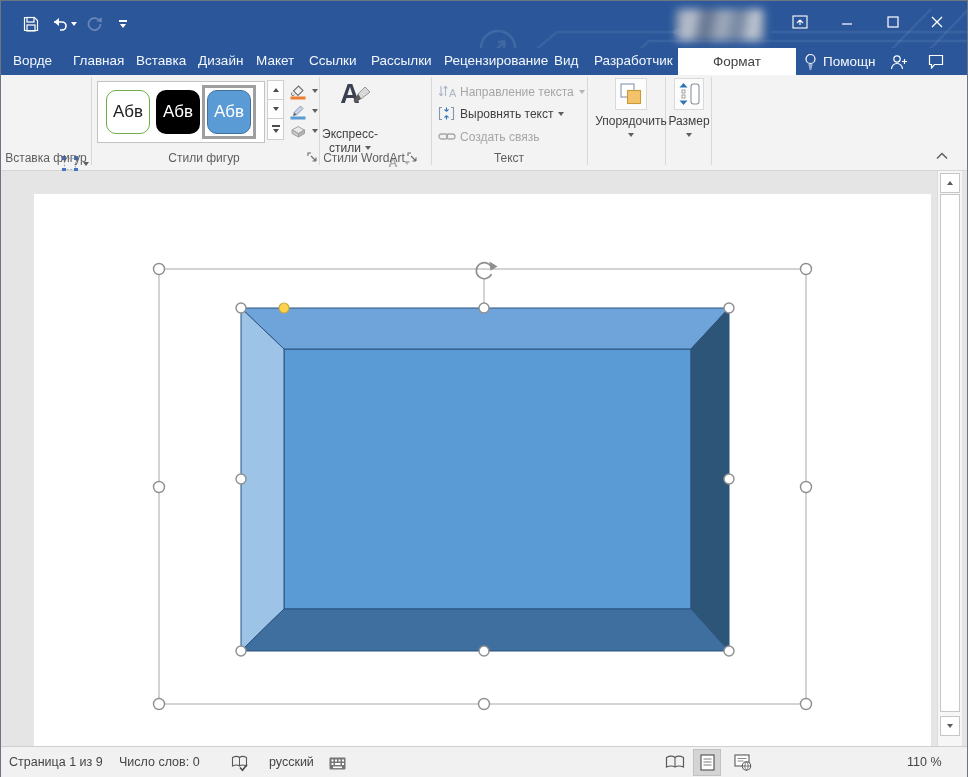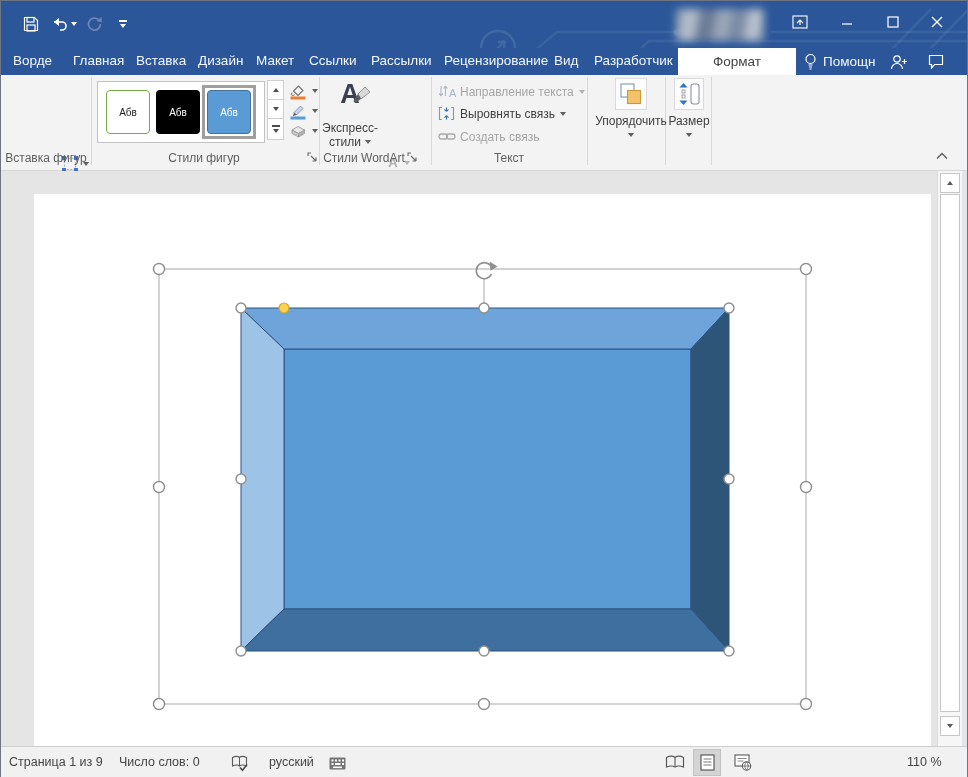--- a/index.html
+++ b/index.html
@@ -28,21 +28,21 @@
   .ribbon{position:absolute;left:0;top:74px;width:100%;height:96px;background:#f3f3f3;border-bottom:1px solid #d6d6d6}
   .gsep{position:absolute;top:2px;width:1px;height:88px;background:#d8d8d8}
   .glabel{position:absolute;top:76px;height:16px;font-size:12px;color:#5f5f5f;text-align:center;white-space:nowrap}
   .bigbtn{position:absolute;top:3px;display:flex;flex-direction:column;align-items:center;color:#3f3f3f;font-size:12px}
   .dd{width:0;height:0;border-left:3.5px solid transparent;border-right:3.5px solid transparent;border-top:4px solid #5f5f5f}
   .dd.dis{border-top-color:#b3b3b3}
   .tri-up{width:0;height:0;border-left:3.5px solid transparent;border-right:3.5px solid transparent;border-bottom:4px solid #4d4d4d}
   .tri-dn{width:0;height:0;border-left:3.5px solid transparent;border-right:3.5px solid transparent;border-top:4px solid #4d4d4d}
 
   .gallery{position:absolute;left:96px;top:6px;width:168px;height:62px;background:#fff;border:1px solid #c3c3c3}
-  .gitem{position:absolute;top:8px;width:44px;height:44px;border-radius:4px;font-size:10px;
+  .gitem{position:absolute;top:8px;width:44px;height:44px;border-radius:10px;font-size:17px;
     display:flex;align-items:center;justify-content:center}
   .gsel{position:absolute;left:104px;top:3px;width:54px;height:54px;border:3px solid #9f9f9f;background:#fff;
     display:flex;align-items:center;justify-content:center}
   .gscroll{position:absolute;left:266px;top:6px;width:17px}
   .gsbtn{width:17px;height:20px;background:#fdfdfd;border:1px solid #cfcfcf;margin-top:-1px;
     display:flex;flex-direction:column;align-items:center;justify-content:center}
   .fxcol{position:absolute;left:288px;top:6px;width:30px}
   .fxrow{height:20px;display:flex;align-items:center}
 
   .txtrow{position:absolute;left:437px;height:17px;display:flex;align-items:center;font-size:12px;color:#3f3f3f;white-space:nowrap}
@@ -256,21 +256,21 @@
     </svg>
 
     <div class="bigbtn" style="left:322px;width:54px">
       <div style="position:relative;height:30px;margin-top:1px">
         <span style="font-size:27px;font-weight:bold;color:#3b3f52;line-height:30px">А</span>
         <svg width="20" height="22" style="position:absolute;left:12px;top:6px">
           <polygon points="13,2 18,7 9,14 6,9" fill="#d9d9d9" stroke="#8a8a8a" stroke-width="0.9"></polygon>
           <polygon points="6,9 9,14 3,18 1.5,16" fill="#5b5b5b"></polygon>
         </svg>
       </div>
-      <div style="margin-top:12px">Экспресс-</div>
+      <div style="margin-top:18px">Экспресс-</div>
       <div style="display:flex;align-items:center;gap:4px">
         <span>стили</span>
         <div class="dd"></div>
       </div>
     </div>
     <div class="abs" style="left:384px;top:78px">
       <div class="minirow">
         <span style="font-size:13px;font-weight:bold;color:#ababab;width:16px;text-align:center">А</span>
         <div class="dd dis" style="margin-left:3px"></div>
       </div>
@@ -296,21 +296,21 @@
       </svg>
       <span>Направление текста</span>
       <div class="dd dis" style="margin-left:5px"></div>
     </div>
     <div class="txtrow" style="top:30px">
       <svg width="18" height="15" style="margin-right:4px">
         <path d="M4,1.5 H1.5 V13.5 H4 M13,1.5 H15.5 V13.5 H13" stroke="#8496b0" fill="none" stroke-width="1.1"></path>
         <path d="M8.5,1.5 v4 M8.5,5.5 l-2,-2.2 M8.5,5.5 l2,-2.2" stroke="#2e75b6" fill="none" stroke-width="1.1"></path>
         <path d="M8.5,13.5 v-4 M8.5,9.5 l-2,2.2 M8.5,9.5 l2,2.2" stroke="#2e75b6" fill="none" stroke-width="1.1"></path>
       </svg>
-      <span>Выровнять связь</span>
+      <span>Выровнять текст</span>
       <div class="dd" style="margin-left:5px"></div>
     </div>
     <div class="txtrow dis" style="top:53px">
       <svg width="18" height="11" style="margin-right:4px">
         <rect x="1" y="3" width="8.5" height="5" rx="2.5" stroke="#a9a9a9" fill="none" stroke-width="1.3"></rect>
         <rect x="8.5" y="3" width="8.5" height="5" rx="2.5" stroke="#a9a9a9" fill="none" stroke-width="1.3"></rect>
       </svg>
       <span>Создать связь</span>
     </div>
     <div class="glabel" style="left:430px;width:156px">Текст</div>

